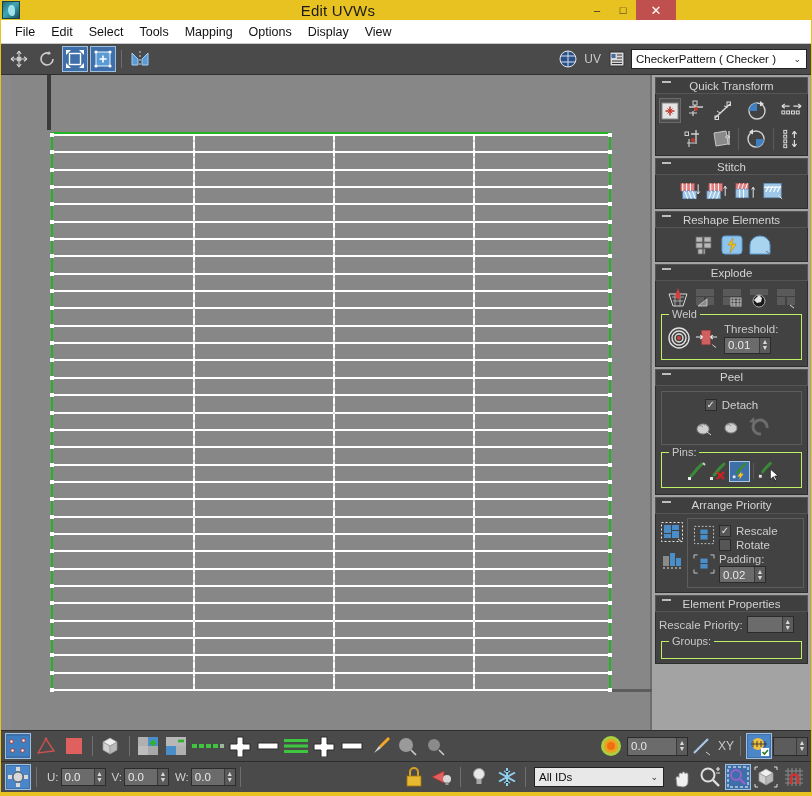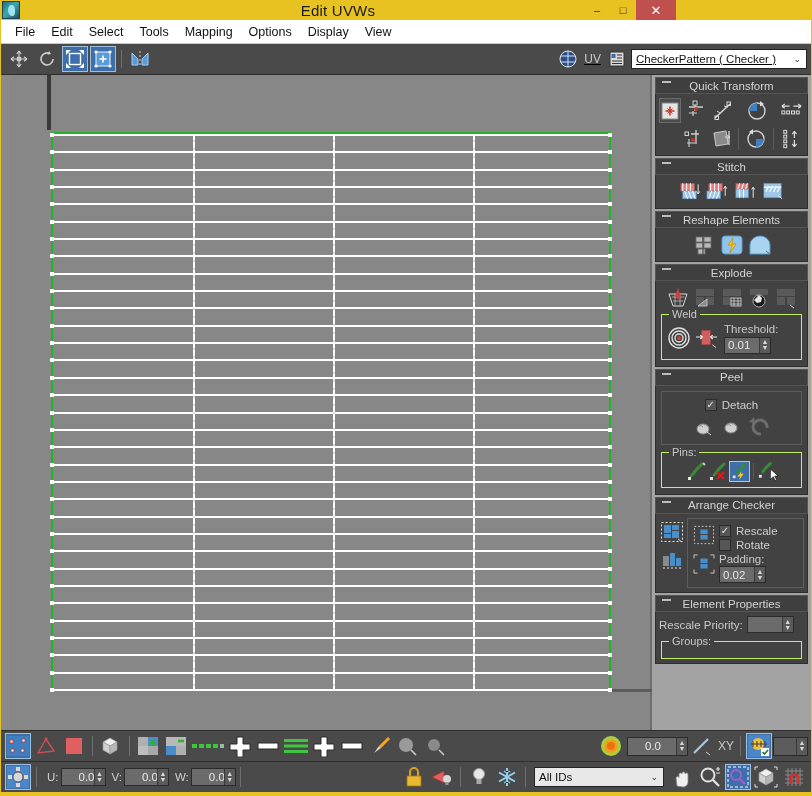--- a/index.html
+++ b/index.html
@@ -54,21 +54,20 @@
   .menu-item {
     font-size: 12.5px; color: #111; padding: 2px 8px; cursor: default;
   }
 
   
   .toolbar {
     position: absolute; left: 1px; top: 44px; width: 810px; height: 31px;
     background: #4a4a4a;
     display: flex; align-items: center; padding: 0 4px;
     border-bottom: 1px solid #2e2e2e;
-    text-decoration: underline;
   }
   .tb-ico {
     width: 26px; height: 26px; margin: 0 1px;
     display: flex; align-items: center; justify-content: center;
     position: relative;
   }
   .tb-ico.sel { background: #3e6fa8; border: 1px solid #9dbfe0; }
   .tb-sep { width: 1px; height: 18px; background: #6d6d6d; margin: 0 4px; }
   .tb-spacer { flex: 1; }
   .tb-label { font-size: 12px; color: #c9c9c9; margin: 0 2px; }
@@ -193,21 +192,21 @@
     border-top: 1px solid #2e2e2e;
   }
   .bb-sep { width: 1px; height: 20px; background: #6f6f6f; margin: 0 4px; }
   .small-field {
     display: inline-flex; align-items: center; height: 18px;
     background: #6b6b6b; border: 1px solid #2b2b2b; margin-left: 2px;
   }
   .small-field input {
     width: 32px; height: 16px; background: #6b6b6b; border: none; outline: none;
     color: #e8e8e8; font-size: 11.5px; font-family: "Liberation Sans", sans-serif;
-    padding-left: 17px;
+    padding-left: 3px;
   }
   .axis-label { font-size: 11.5px; color: #d0d0d0; margin-left: 6px; }
   .id-combo {
     width: 130px; height: 20px; background: #e8e8e8; border: 1px solid #222;
     display: flex; align-items: center; padding: 0 4px; position: relative;
     font-size: 11.5px; color: #111; margin: 0 4px;
   }
   .id-combo .arr { position: absolute; right: 5px; font-size: 9px; color: #333; }
   .num-field {
     display: inline-flex; align-items: center; height: 19px;
@@ -776,21 +775,21 @@
               </svg>
             </div>
           </div>
         </div>
       </div>
     </div>
 
     <div class="rollout">
       <div class="rollout-head">
         <span class="minus"></span>
-        <span class="rollout-title">Arrange Checker</span>
+        <span class="rollout-title">Arrange Priority</span>
       </div>
       <div class="rollout-body">
         <div style="display:flex; align-items:flex-start; gap:3px;">
           <div style="display:flex; flex-direction:column; gap:4px; padding-top:2px;">
             <div class="ico">
               <svg width="24" height="22" viewBox="0 0 24 22">
                 <rect x="1.5" y="1.5" width="21" height="19" fill="none" stroke="#e8e8e8" stroke-dasharray="2,2"></rect>
                 <rect x="4" y="4" width="7" height="8" fill="#4a8ec9"></rect>
                 <rect x="12" y="4" width="7" height="5" fill="#4a8ec9"></rect>
                 <rect x="12" y="10" width="7" height="7" fill="#4a8ec9"></rect>

